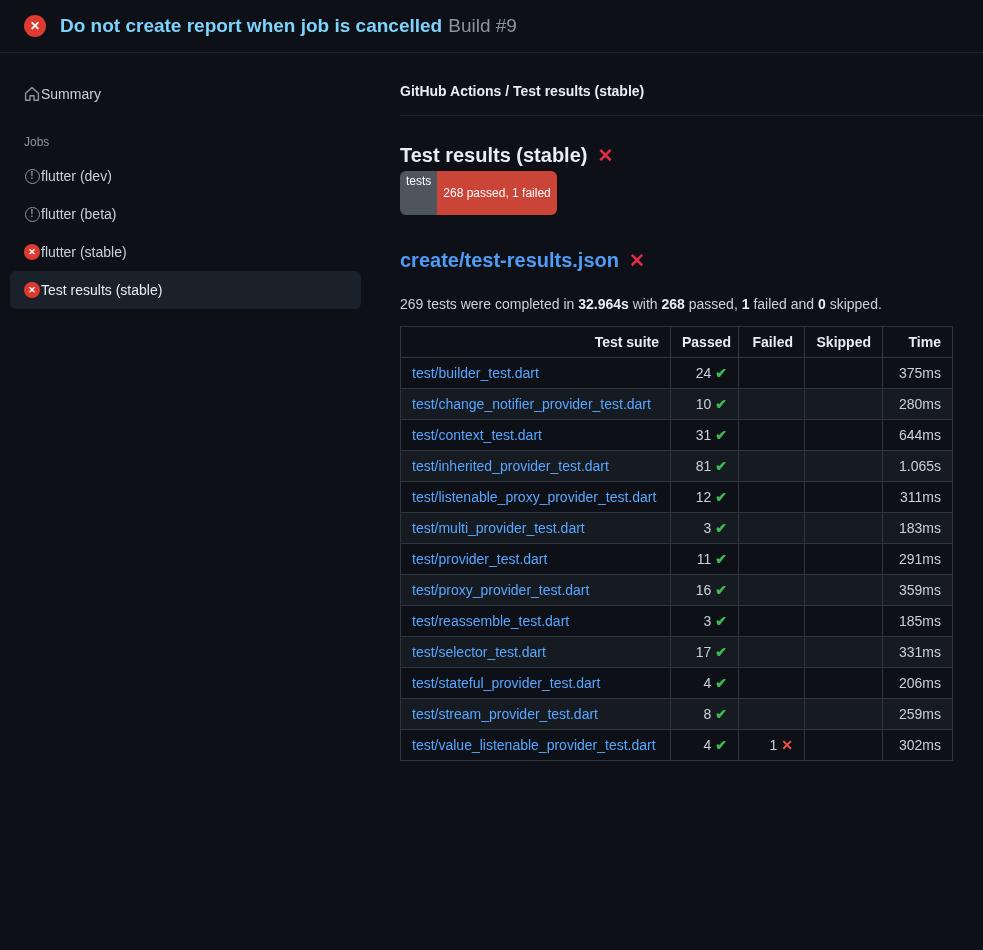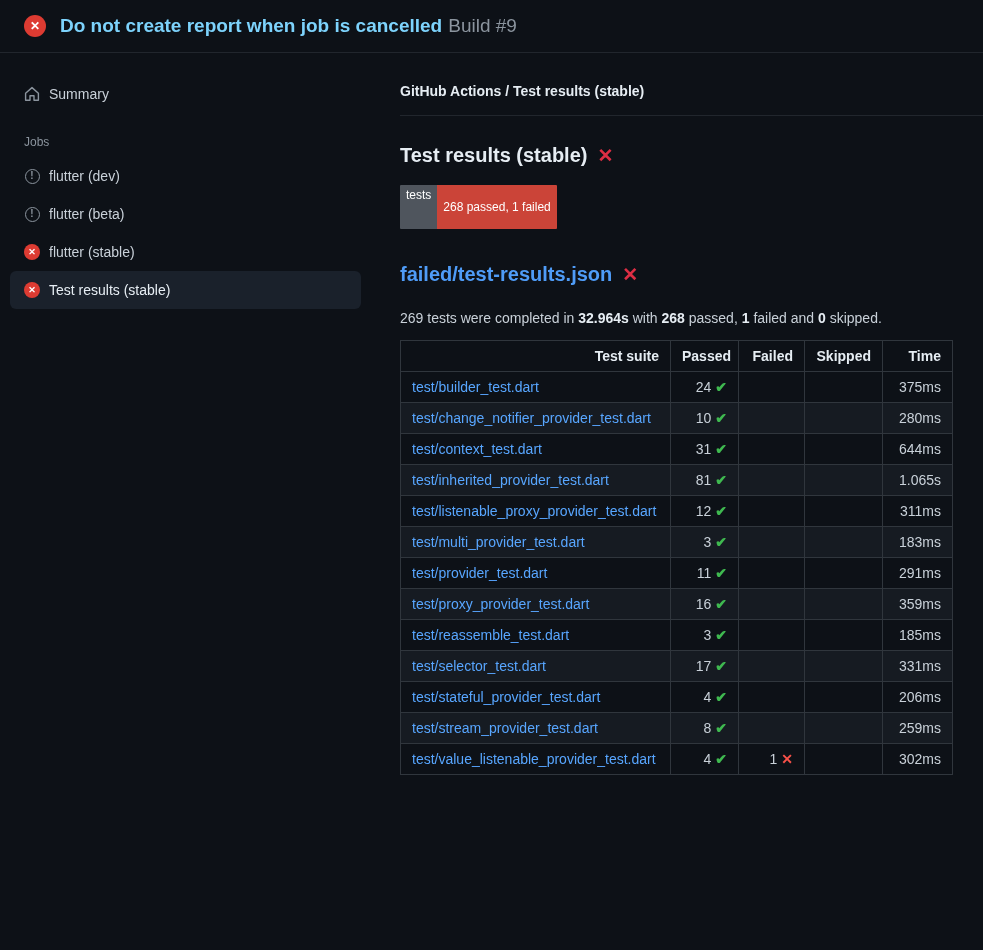--- a/index.html
+++ b/index.html
@@ -27,21 +27,21 @@
   .x-circle.sm { width:16px; height:16px; font-size:9px; }
   .page-title { font-size:19px; font-weight:700; color:#7dd3fc; }
   .build-no { font-size:19px; font-weight:400; color:#8b949e; margin-left:6px; }
 
   
   .layout { display:flex; align-items:flex-start; }
 
   
   .sidebar { width:375px; flex-shrink:0; padding:22px 14px 20px 10px; }
   .sidebar-item {
-    display:flex; align-items:center; gap:9px;
+    display:flex; align-items:center; gap:1px;
     padding:11px 14px; border-radius:6px;
     cursor:pointer; color:#c9d1d9;
   }
   .sidebar-item.selected { background:#1a212b; color:#e6edf3; }
   .sidebar-item .icon { display:inline-flex; width:16px; height:16px; align-items:center; justify-content:center; flex-shrink:0; }
   .jobs-label { color:#8b949e; font-size:12px; margin:22px 14px 8px 14px; }
   .neutral-circle {
     width:15px; height:15px; border:1.5px solid #8b949e; border-radius:50%;
     display:inline-flex; align-items:center; justify-content:center;
     color:#8b949e; font-size:10px; font-weight:700; line-height:1;
@@ -53,21 +53,21 @@
   .status-line { color:#8b949e; font-size:12px; margin-top:5px; }
   .divider { border:none; border-top:1px solid #21262d; margin:16px -31px 0 0; }
 
   .section-title {
     display:flex; align-items:center; gap:10px;
     font-size:20px; font-weight:700; color:#e6edf3;
     margin-top:28px;
   }
   .red-x { color:#dd2e44; font-weight:700; font-size:19px; line-height:1; }
 
-  .badge { display:inline-flex; font-size:12px; border-radius:1px; overflow:hidden; margin-top:18px; line-height:1; }
+  .badge { display:inline-flex; font-size:12px; border-radius:6px; overflow:hidden; margin-top:4px; line-height:1; }
   .badge-label { background:#4f555d; color:#fff; padding:4px 6px; }
   .badge-value { background:#cb4438; color:#fff; padding:16px 6px; }
 
   .report-title {
     display:flex; align-items:center; gap:10px;
     font-size:20px; font-weight:700; color:#4f9cf7;
     margin-top:34px; cursor:pointer;
   }
   .summary-line { margin-top:24px; color:#c9d1d9; }
   .summary-line b { color:#e6edf3; }
@@ -143,21 +143,21 @@
       <span>Test results (stable)</span>
       <span class="red-x">✕</span>
     </div>
 
     <div class="badge">
       <span class="badge-label">tests</span>
       <span class="badge-value">268 passed, 1 failed</span>
     </div>
 
     <div class="report-title">
-      <span>failed/test-results.json</span>
+      <span>create/test-results.json</span>
       <span class="red-x">✕</span>
     </div>
 
     <div class="summary-line">
       <span>269 tests were completed in </span><b>32.964s</b><span> with </span><b>268</b><span> passed, </span><b>1</b><span> failed and </span><b>0</b><span> skipped.</span>
     </div>
 
     <table class="results">
       <colgroup>
         <col style="width:270px">

